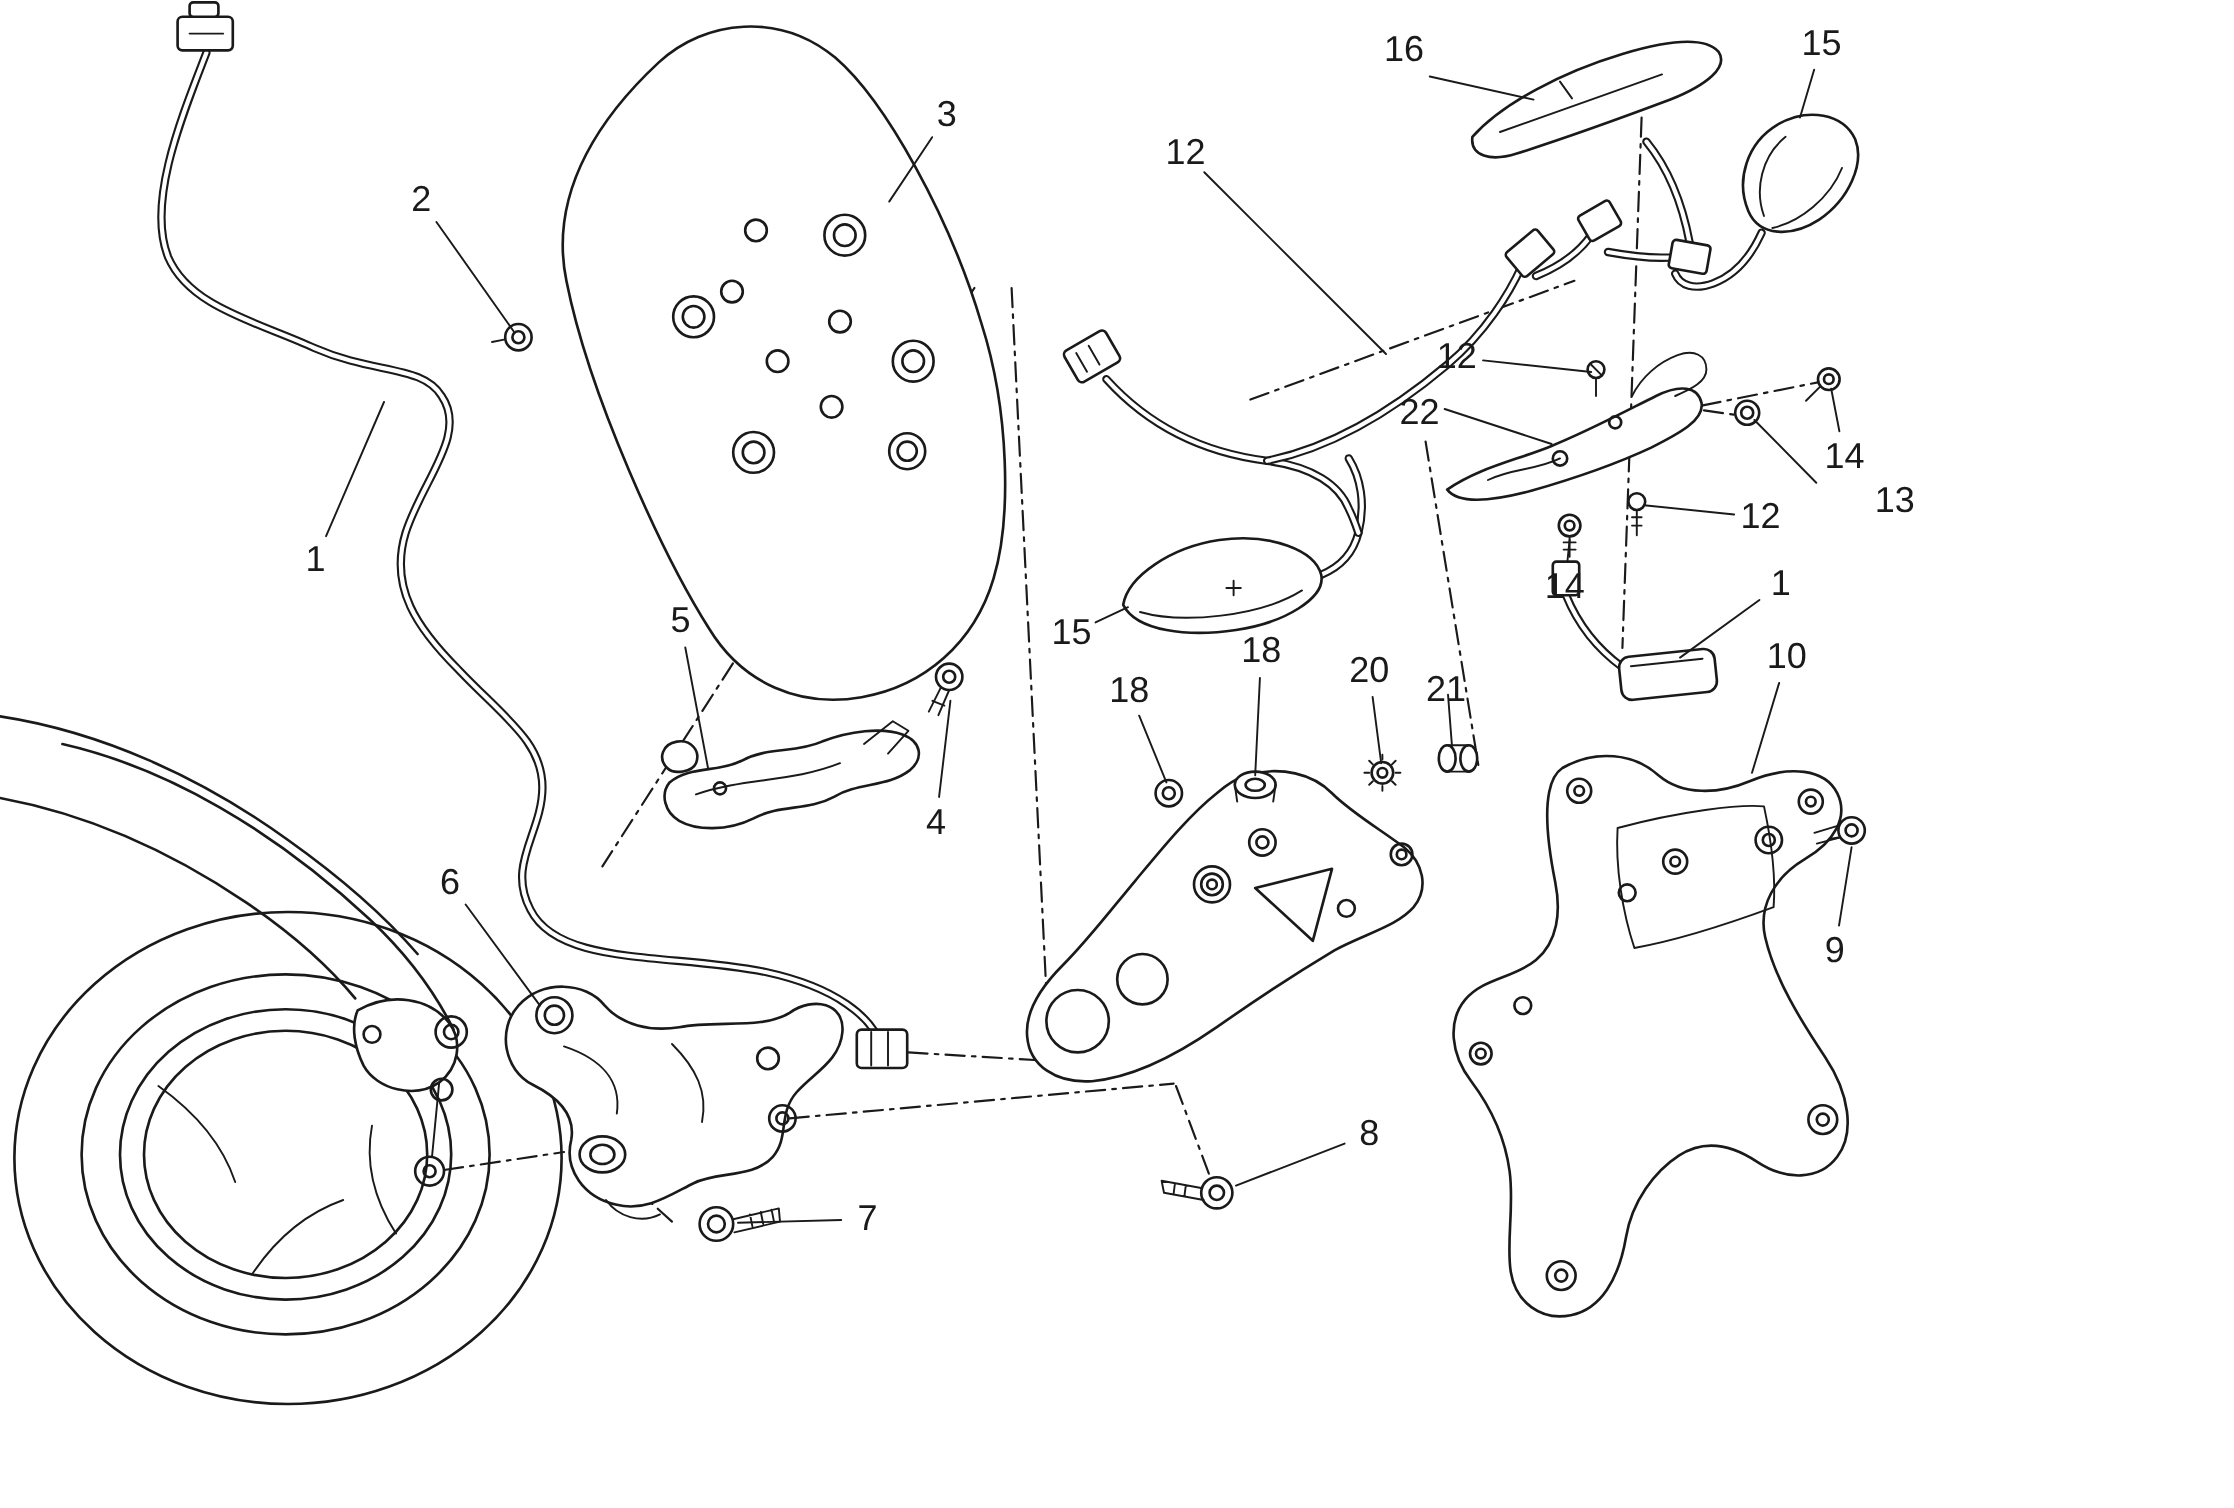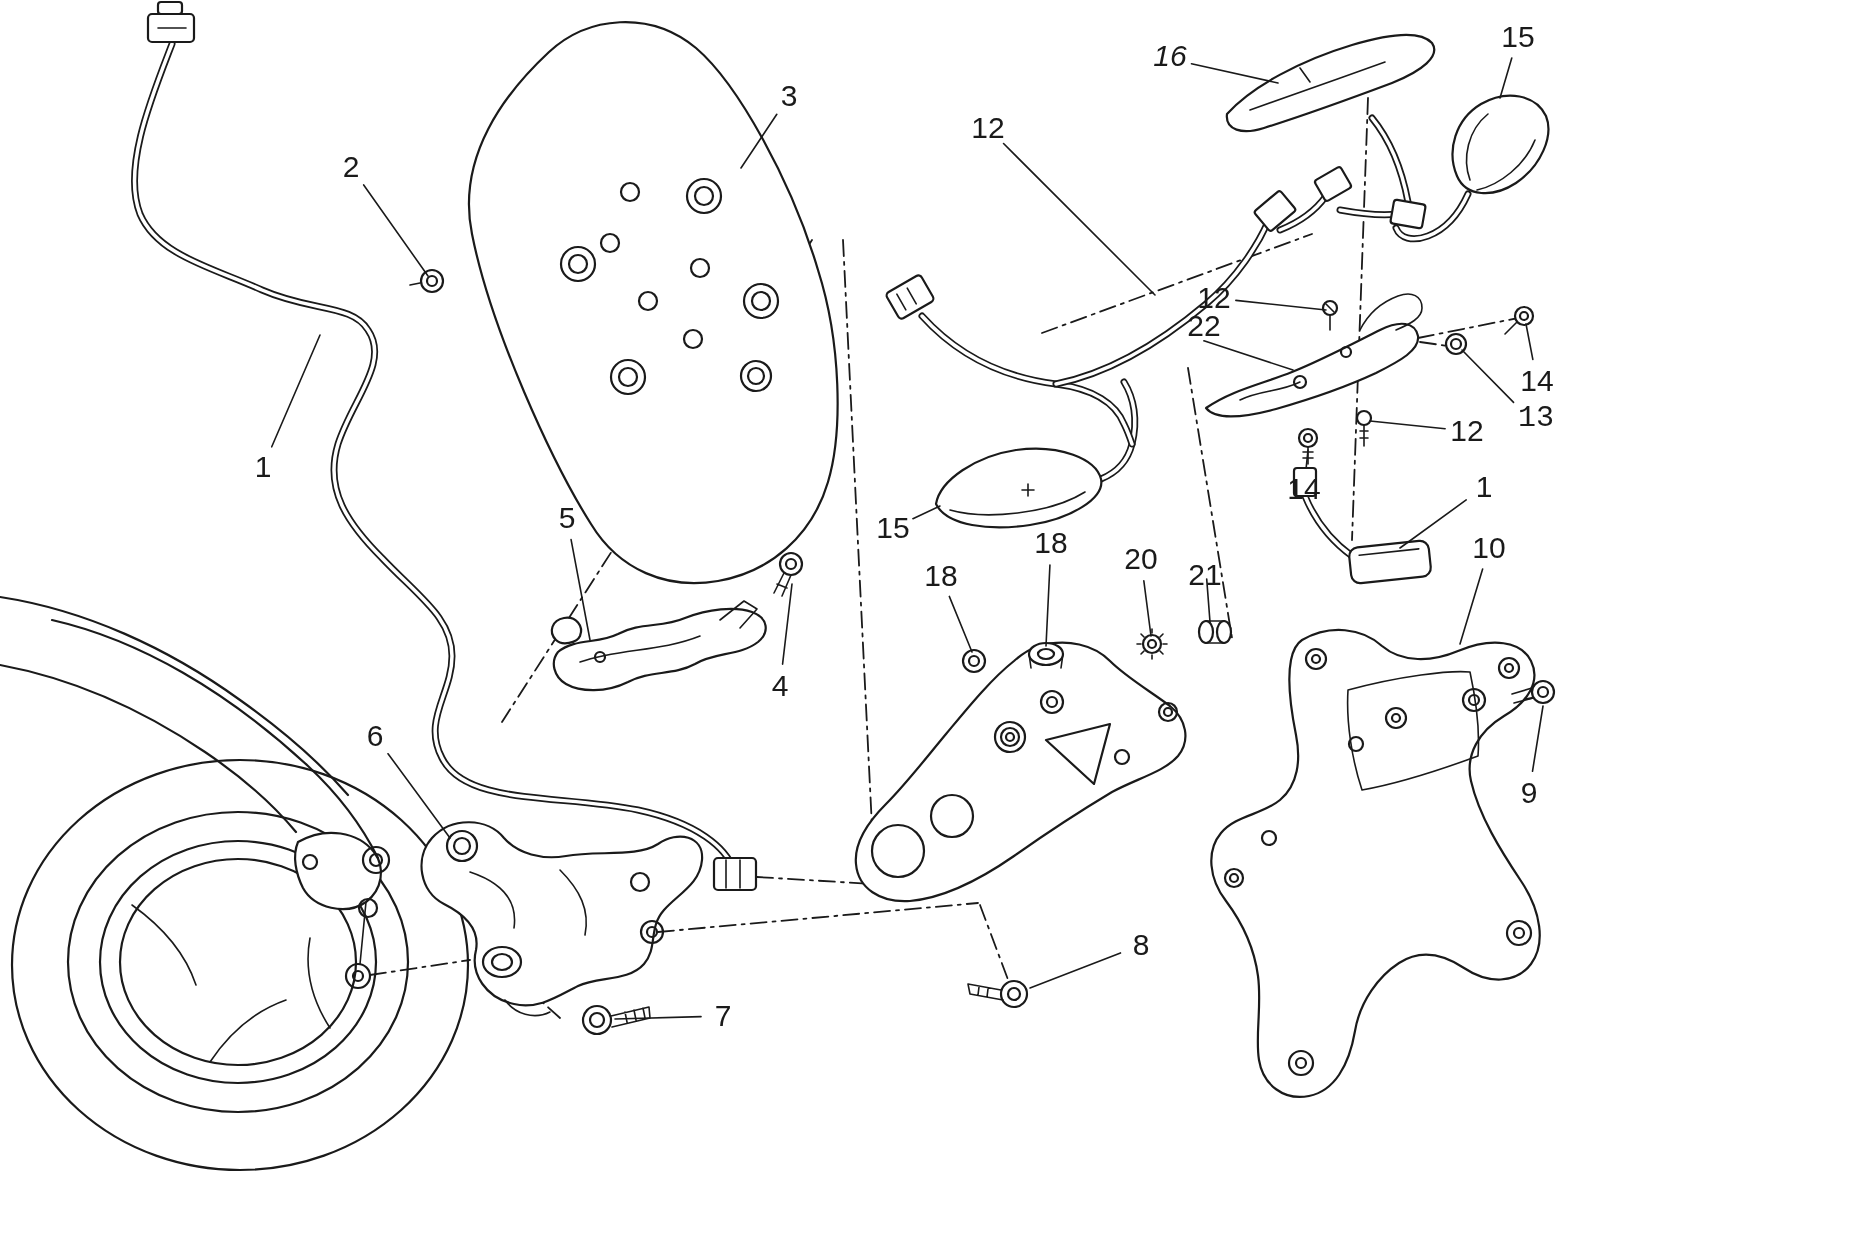--- a/index.html
+++ b/index.html
@@ -321,27 +321,27 @@
       <div class="callout" style="left: 780px; top: 686px;">4</div>
       <div class="callout" style="left: 567px; top: 518px;">5</div>
       <div class="callout" style="left: 375px; top: 736px;">6</div>
       <div class="callout" style="left: 723px; top: 1016px;">7</div>
       <div class="callout" style="left: 1141px; top: 945px;">8</div>
       <div class="callout" style="left: 1529px; top: 793px;">9</div>
       <div class="callout" style="left: 1489px; top: 548px; text-align: center;">10</div>
       <div class="callout" style="left: 1484px; top: 487px;">1</div>
       <div class="callout" style="left: 1214px; top: 298px;">12</div>
       <div class="callout" style="left: 1467px; top: 431px;">12</div>
-      <div class="callout" style="left: 1536px; top: 418px; font-family: Liberation Mono, monospace;">13</div>
+      <div class="callout" style="left: 1579px; top: 418px;">13</div>
       <div class="callout" style="left: 1537px; top: 381px;">14</div>
       <div class="callout" style="left: 1304px; top: 489px;">14</div>
       <div class="callout" style="left: 1518px; top: 37px;">15</div>
       <div class="callout" style="left: 893px; top: 528px;">15</div>
-      <div class="callout" style="left: 1170px; top: 56px; font-style: italic;">16</div>
+      <div class="callout" style="left: 1170px; top: 42px;">16</div>
       <div class="callout" style="left: 988px; top: 128px;">12</div>
       <div class="callout" style="left: 941px; top: 576px;">18</div>
       <div class="callout" style="left: 1051px; top: 543px;">18</div>
       <div class="callout" style="left: 1141px; top: 559px;">20</div>
       <div class="callout" style="left: 1205px; top: 575px;">21</div>
-      <div class="callout" style="left: 1183px; top: 326px; margin-left: 21px;">22</div>
+      <div class="callout" style="left: 1183px; top: 344px;">22</div>
     </div>
 
 </div>
 
 </body></html>

